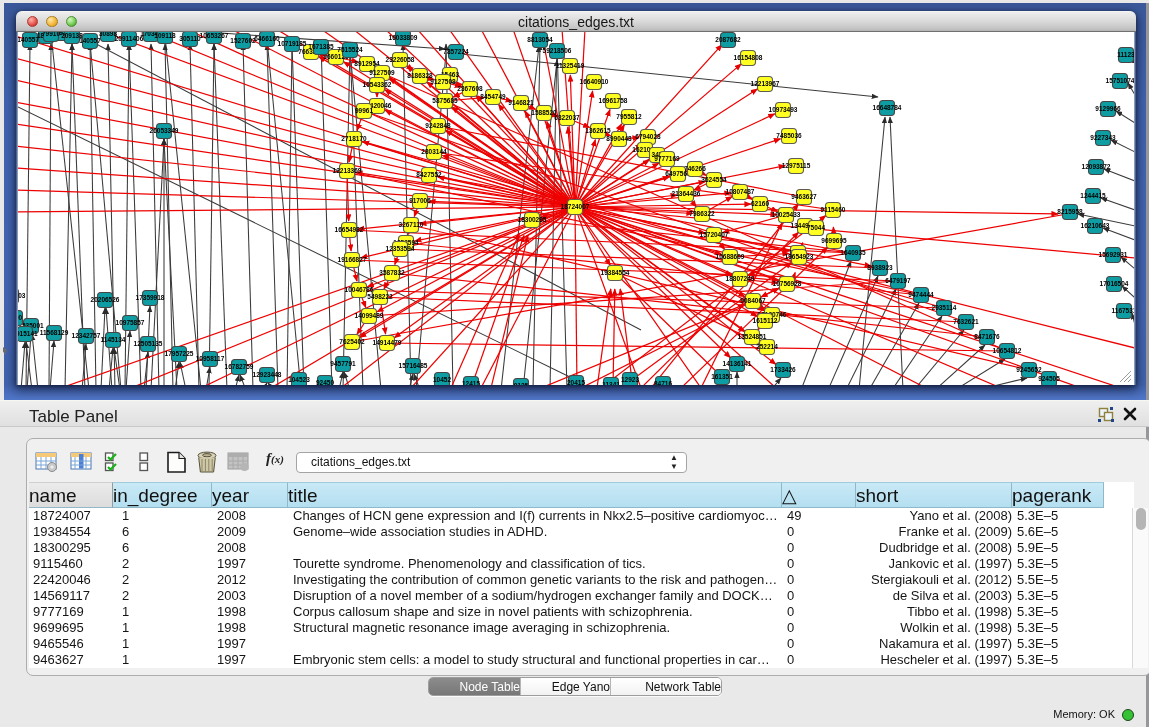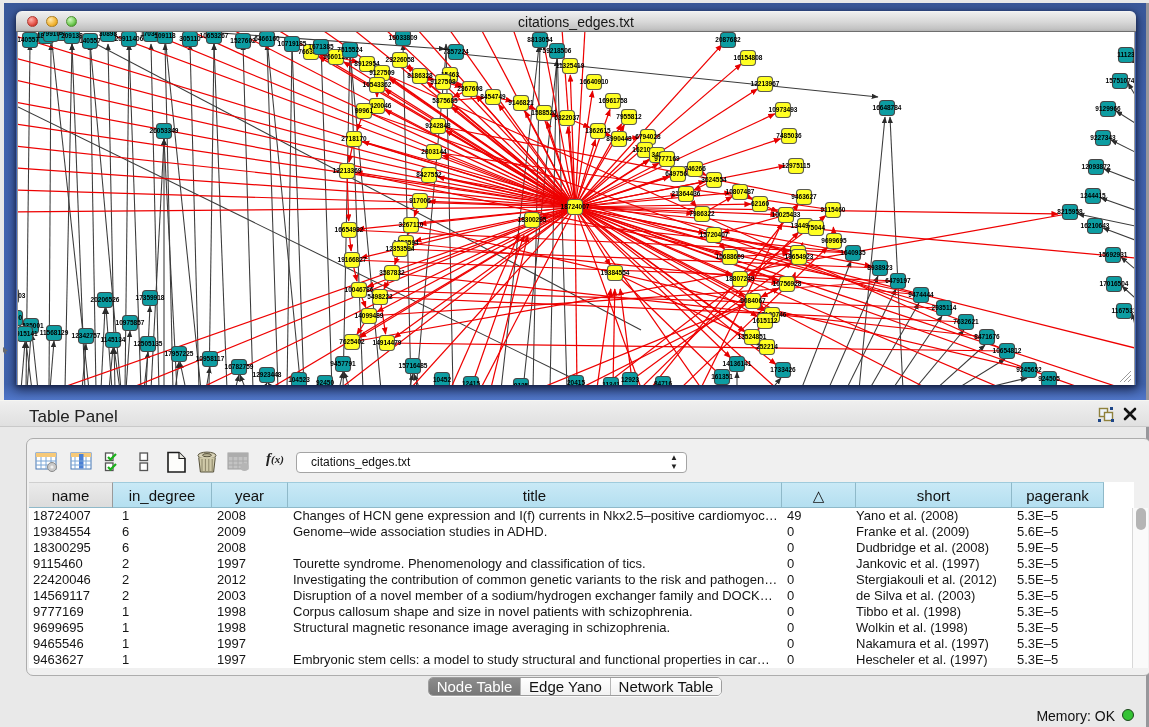--- a/index.html
+++ b/index.html
@@ -43,43 +43,43 @@
 .ic {position:absolute;top:12px}
 #combo {position:absolute;left:269px;top:13px;width:391px;height:21px;background:#fff;
   border:1px solid #a4a4a4;border-radius:4px;font-size:12px;color:#111;
   line-height:19px;padding-left:14px}
 #combo .arr {position:absolute;right:8px;top:0;font-size:8px;color:#222;line-height:9px}
 
 
 #thead {position:absolute;left:2px;top:43px;width:1105px;height:26px;background:#fff}
 .th {position:absolute;top:0;height:26px;background:linear-gradient(180deg,#c9e9f6,#b4dff0);
   border-right:1px solid #8fb9c9;border-top:1px solid #9fcbdc;border-bottom:1px solid #8fb9c9;
-  font-size:15px;color:#111;text-align:center;line-height:25px}
+  font-size:19px;color:#111;text-align:left;line-height:25px}
 #tbody {position:absolute;left:2px;top:69px;width:1105px;height:160px;background:#fff;
   overflow:hidden}
 .tr {position:relative;height:16px;font-size:13px;color:#151515;white-space:nowrap}
 .tr div {position:absolute;top:0;height:16px;line-height:15px;overflow:hidden}
 .c1 {left:4px;width:80px} .c2 {left:93px;width:90px} .c3 {left:188px;width:70px}
 .c4 {left:264px;width:492px} .c5 {left:758px;width:62px}
-.c6 {left:827px;width:156px;text-align:left} .c7 {left:988px;width:100px}
+.c6 {left:827px;width:156px;text-align:right} .c7 {left:988px;width:100px}
 #vsb {position:absolute;right:2px;top:69px;width:16px;height:160px;background:#fafafa;
   border-left:1px solid #d8d8d8}
 #vsb .thumb {position:absolute;left:2.5px;top:0px;width:10px;height:22px;border-radius:5px;
   background:#b5b5b5}
 
 
 #tabs {position:absolute;left:428px;top:677px;height:19px;display:flex;
   border:1px solid #9d9d9d;border-radius:5px;overflow:hidden;
   box-shadow:0 1px 0 rgba(255,255,255,.8)}
-.tab {font-size:15px;line-height:18px;text-align:center;background:linear-gradient(180deg,#ffffff,#f2f2f2);color:#111;
+.tab {font-size:12px;line-height:18px;text-align:right;background:linear-gradient(180deg,#ffffff,#f2f2f2);color:#111;
   border-right:1px solid #b5b5b5}
 .tab.sel {background:linear-gradient(180deg,#8c8c8c,#777);color:#fff}
 .tab:last-child {border-right:none}
 
-#mem {position:absolute;right:34px;top:708px;font-size:14px;color:#111}
+#mem {position:absolute;right:34px;top:708px;font-size:11px;color:#111}
 #memdot {position:absolute;right:15px;top:709px;width:12px;height:12px;border-radius:50%;
   background:#35c335;border:1px solid #1c471c}
 </style></head>
 <body>
 <div id="stage">
   <div id="desk"></div>
   <div id="win">
     <div id="canvas">
         <svg width="1117" height="353" viewBox="17 32 1117 353" style="display:block">
           <style>.r{stroke:#ee0000;stroke-width:1.22;fill:none}.b{stroke:#3a3a3a;stroke-width:1.05;fill:none}.ny{fill:#ffff22;stroke:#5c5c50;stroke-width:1.1}.nt{fill:#0d9da2;stroke:#464646;stroke-width:1.1}.nl{font:bold 6.5px "Liberation Sans",sans-serif;fill:#000;text-anchor:middle}</style>

